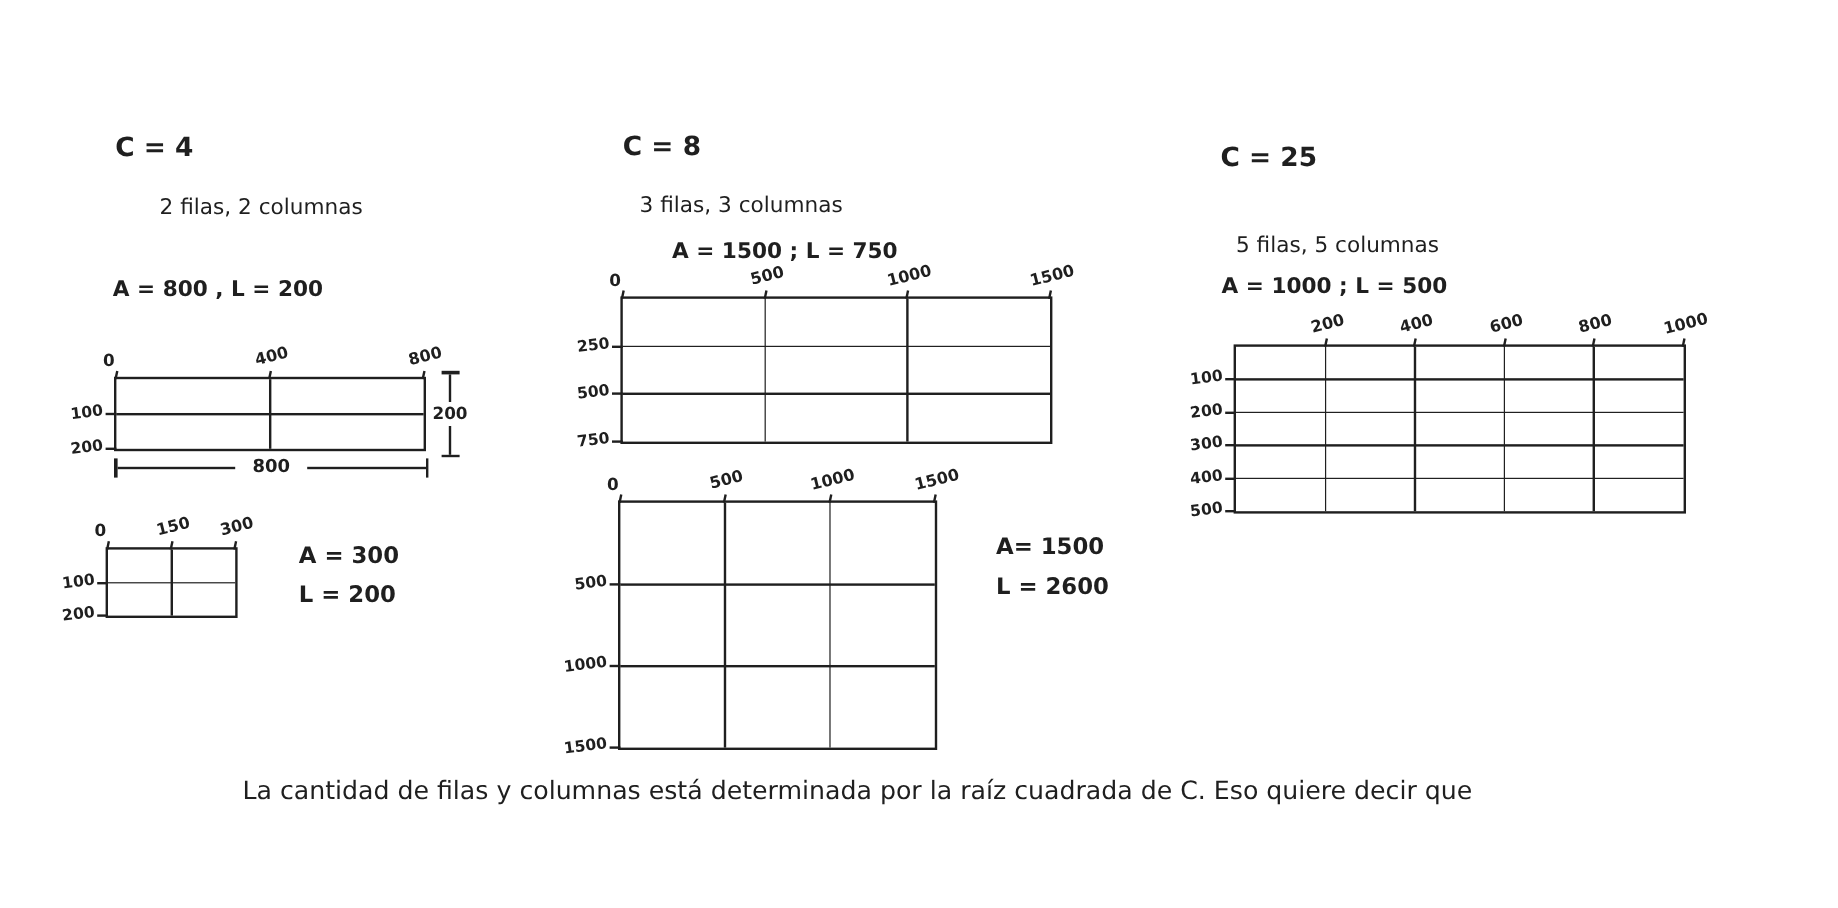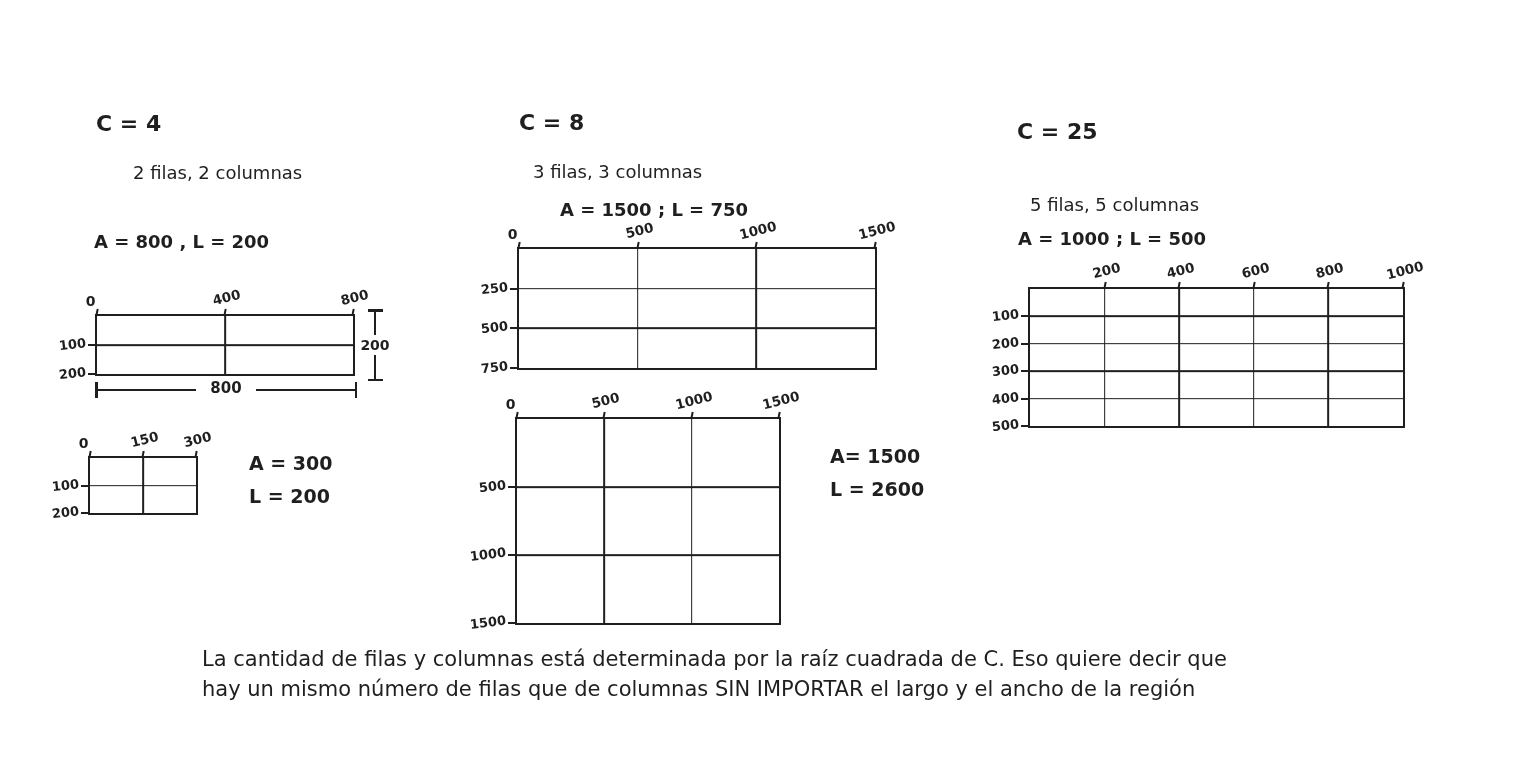--- a/index.html
+++ b/index.html
@@ -179,16 +179,15 @@
       <div class="ytick" style="top: 60%;"></div>
       <div class="ylab" style="top: 60%;">300</div>
       <div class="ytick" style="top: 80%;"></div>
       <div class="ylab" style="top: 80%;">400</div>
       <div class="ytick" style="top: 100%;"></div>
       <div class="ylab" style="top: 100%;">500</div>
     </div>
 
   <div class="abs footer" style="left:202px; top:644px;">
     <div>La cantidad de filas y columnas está determinada por la raíz cuadrada de C. Eso quiere decir que</div>
-    <div>hay un mismo número de filas que de columnas SIN IMPORTAR el largo y el ancho de la región</div>
   </div>
 
 </div>
 
 </body></html>

